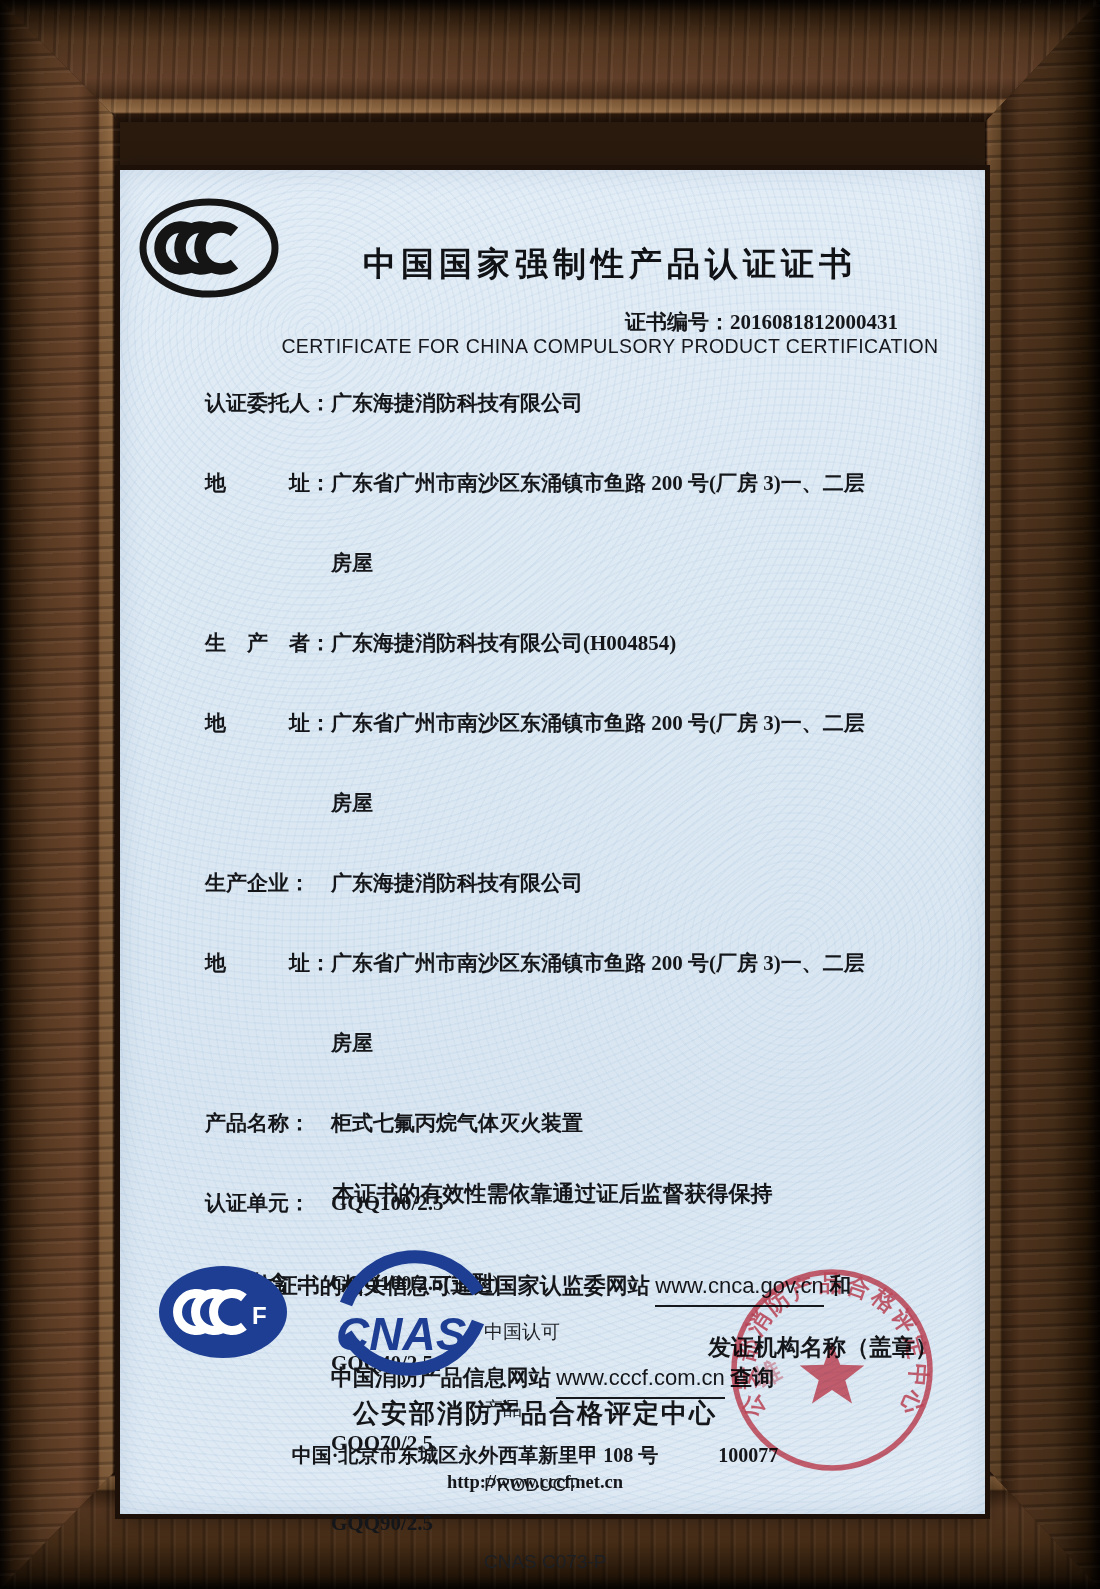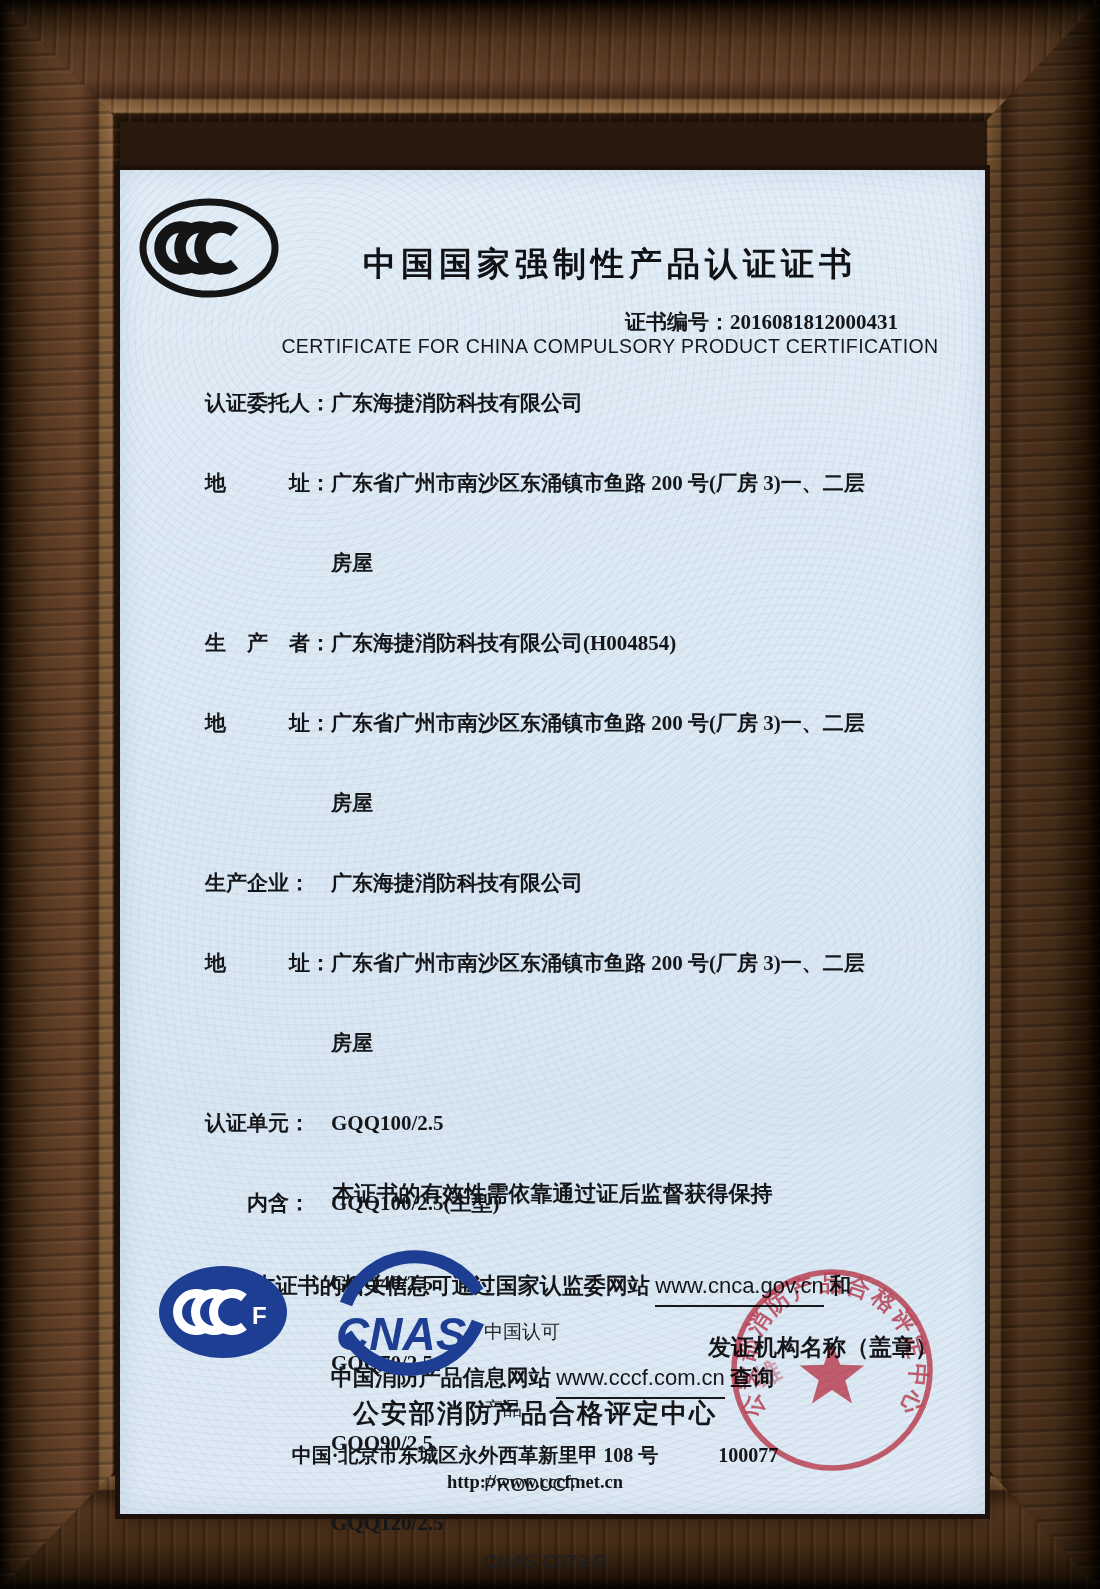--- a/index.html
+++ b/index.html
@@ -91,20 +91,21 @@
     <div class="body-block">
       <div class="row col"><span class="lbl">认证委托人：</span><span>广东海捷消防科技有限公司</span></div>
       <div class="row col"><span class="lbl">地　　　址：</span><span>广东省广州市南沙区东涌镇市鱼路 200 号(厂房 3)一、二层</span></div>
       <div class="row col"><span class="lbl"></span><span>房屋</span></div>
       <div class="row col"><span class="lbl">生　产　者：</span><span>广东海捷消防科技有限公司(H004854)</span></div>
       <div class="row col"><span class="lbl">地　　　址：</span><span>广东省广州市南沙区东涌镇市鱼路 200 号(厂房 3)一、二层</span></div>
       <div class="row col"><span class="lbl"></span><span>房屋</span></div>
       <div class="row col"><span class="lbl">生产企业：</span><span>广东海捷消防科技有限公司</span></div>
       <div class="row col"><span class="lbl">地　　　址：</span><span>广东省广州市南沙区东涌镇市鱼路 200 号(厂房 3)一、二层</span></div>
       <div class="row col"><span class="lbl"></span><span>房屋</span></div>
+      <div class="row col"><span class="lbl">产品名称：</span><span>柜式七氟丙烷气体灭火装置</span></div>
       <div class="row col"><span class="lbl">认证单元：</span><span>GQQ100/2.5</span></div>
       <div class="row col"><span class="lbl">　　内含：</span><span>GQQ100/2.5(主型)</span></div>
       <div class="row col"><span class="lbl"></span><span>GQQ40/2.5</span></div>
       <div class="row col"><span class="lbl"></span><span>GQQ70/2.5</span></div>
       <div class="row col"><span class="lbl"></span><span>GQQ90/2.5</span></div>
       <div class="row col"><span class="lbl"></span><span>GQQ120/2.5</span></div>
       
       
       
       

